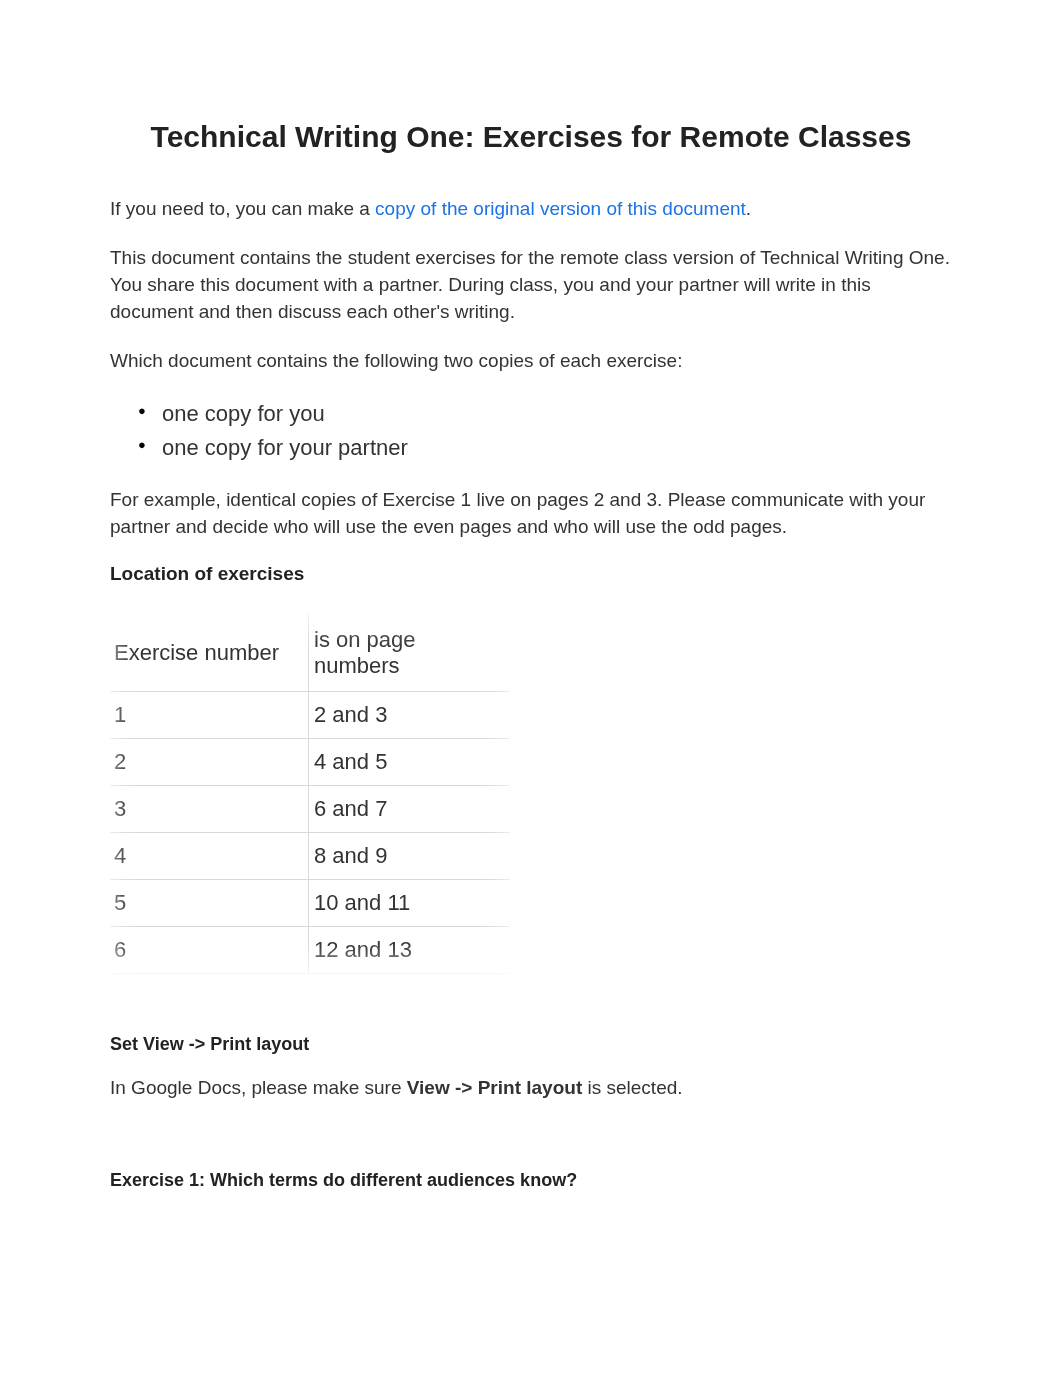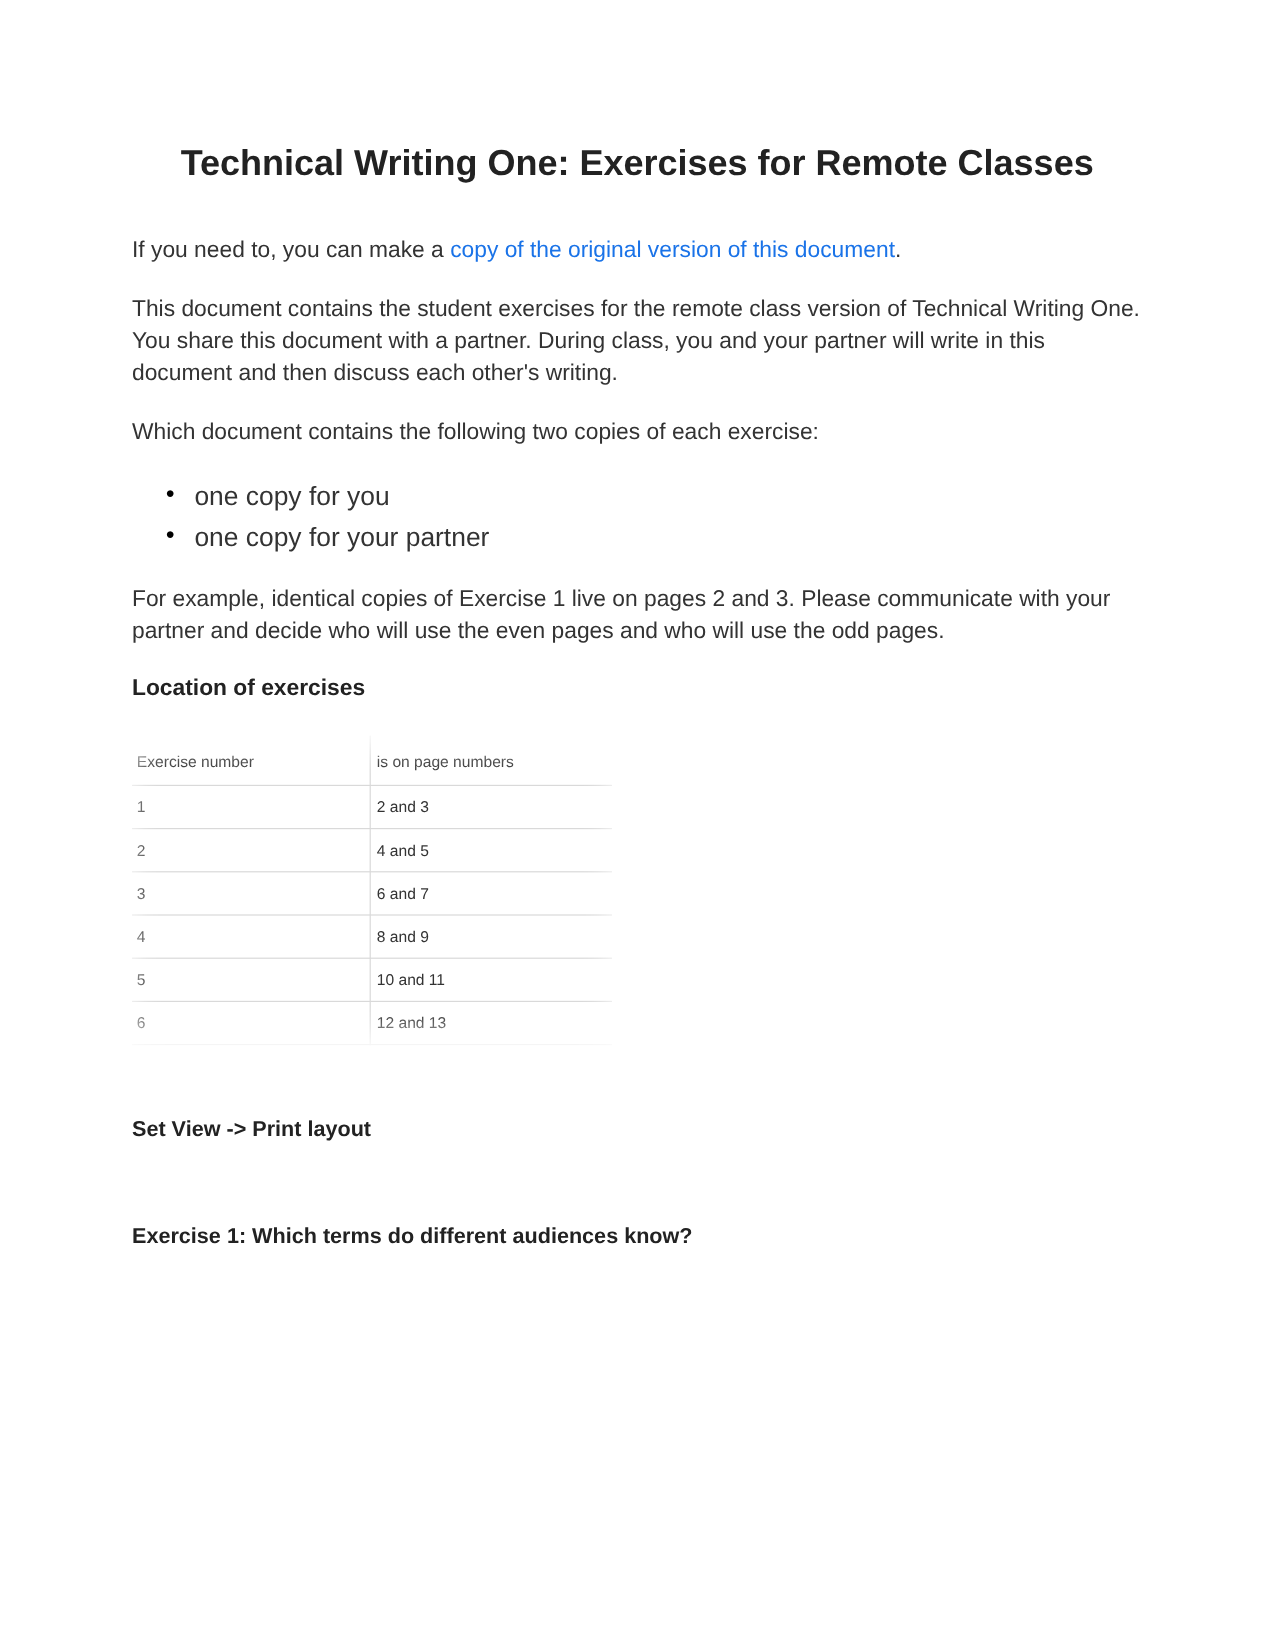--- a/index.html
+++ b/index.html
@@ -71,21 +71,21 @@
       right: -18px;
       bottom: -10px;
       pointer-events: none;
       box-shadow: inset 0 0 24px 20px rgba(255,255,255,0.95);
       border-radius: 8px;
       z-index: 2;
     }
     table {
       border-collapse: collapse;
       width: 100%;
-      font-size: 13px;
+      font-size: 22px;
       color: #333;
       position: relative;
     }
     table th, table td {
       text-align: left;
       font-weight: 400;
       padding: 10px 4px;
       border-top: 1px solid #d9d9d9;
     }
     table thead th {
@@ -178,15 +178,18 @@
         <td>6</td>
         <td>12 and 13</td>
       </tr>
     </tbody>
   </table>
   <div class="blur-overlay"></div>
 </div>
 
 <div class="sec">
   <h2 class="h2">Set View -&gt; Print layout</h2>
+  <p class="para">
+    <span>In Google Docs, please make sure </span><span class="bold">View -&gt; Print layout</span><span> is selected.</span>
+  </p>
 </div>
 
 <h2 class="h2">Exercise 1: Which terms do different audiences know?</h2>
 
 </body></html>

